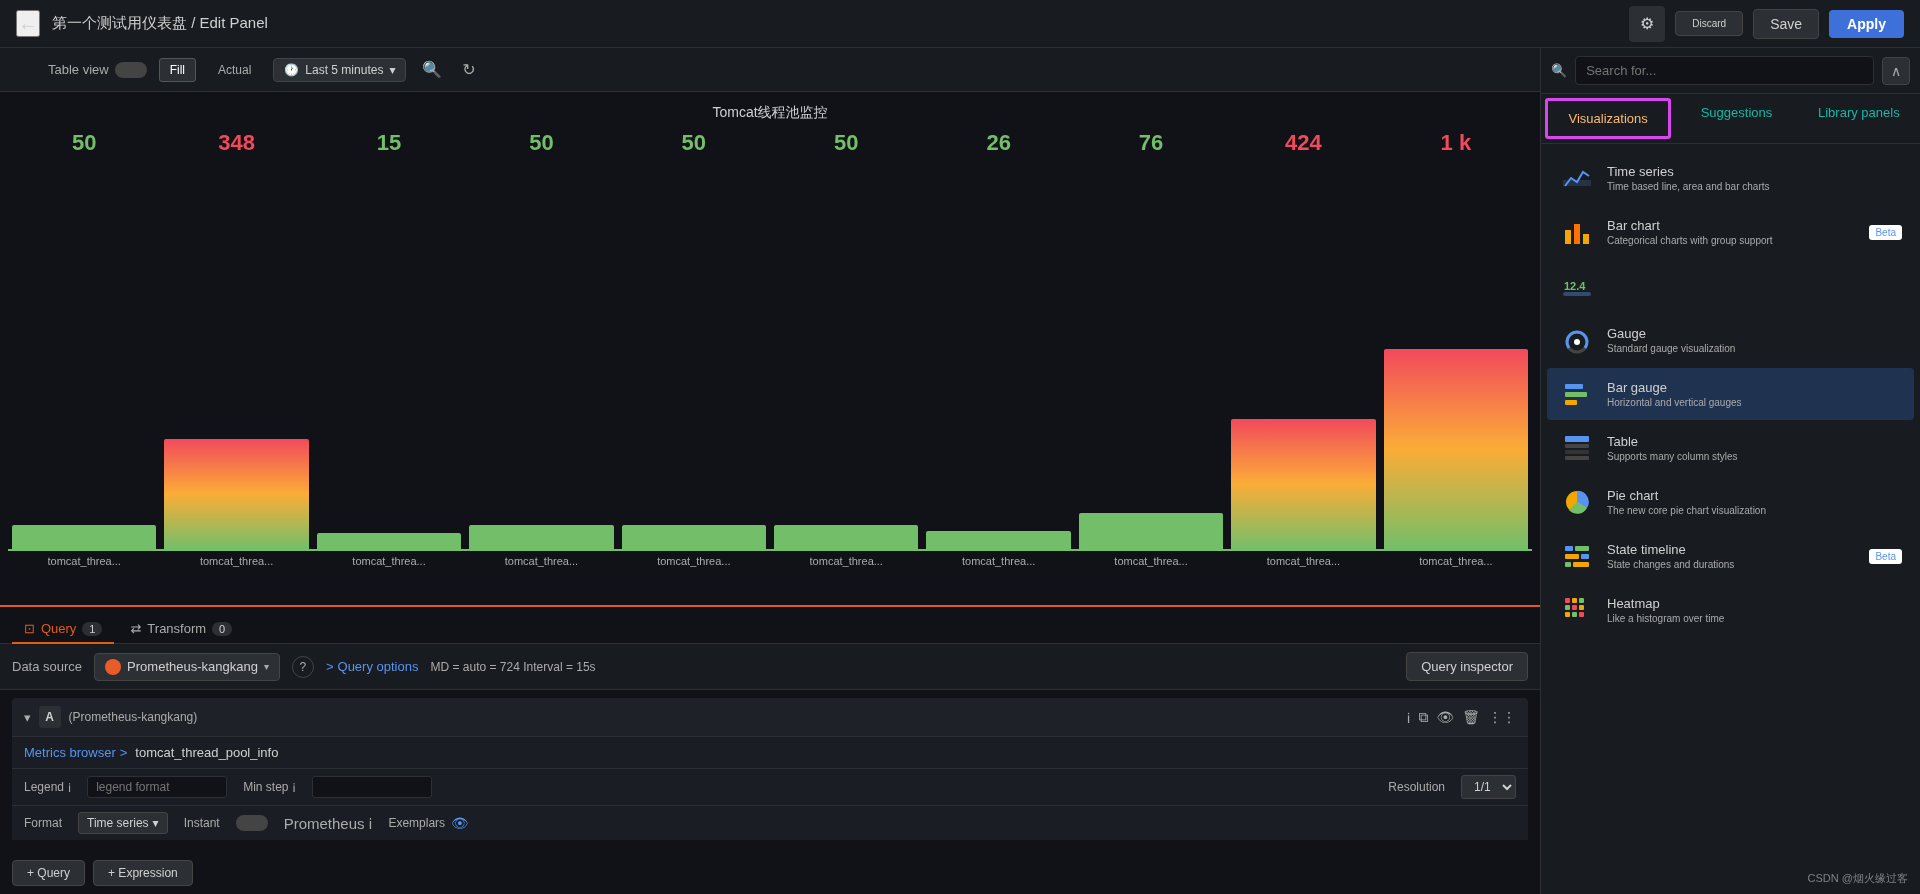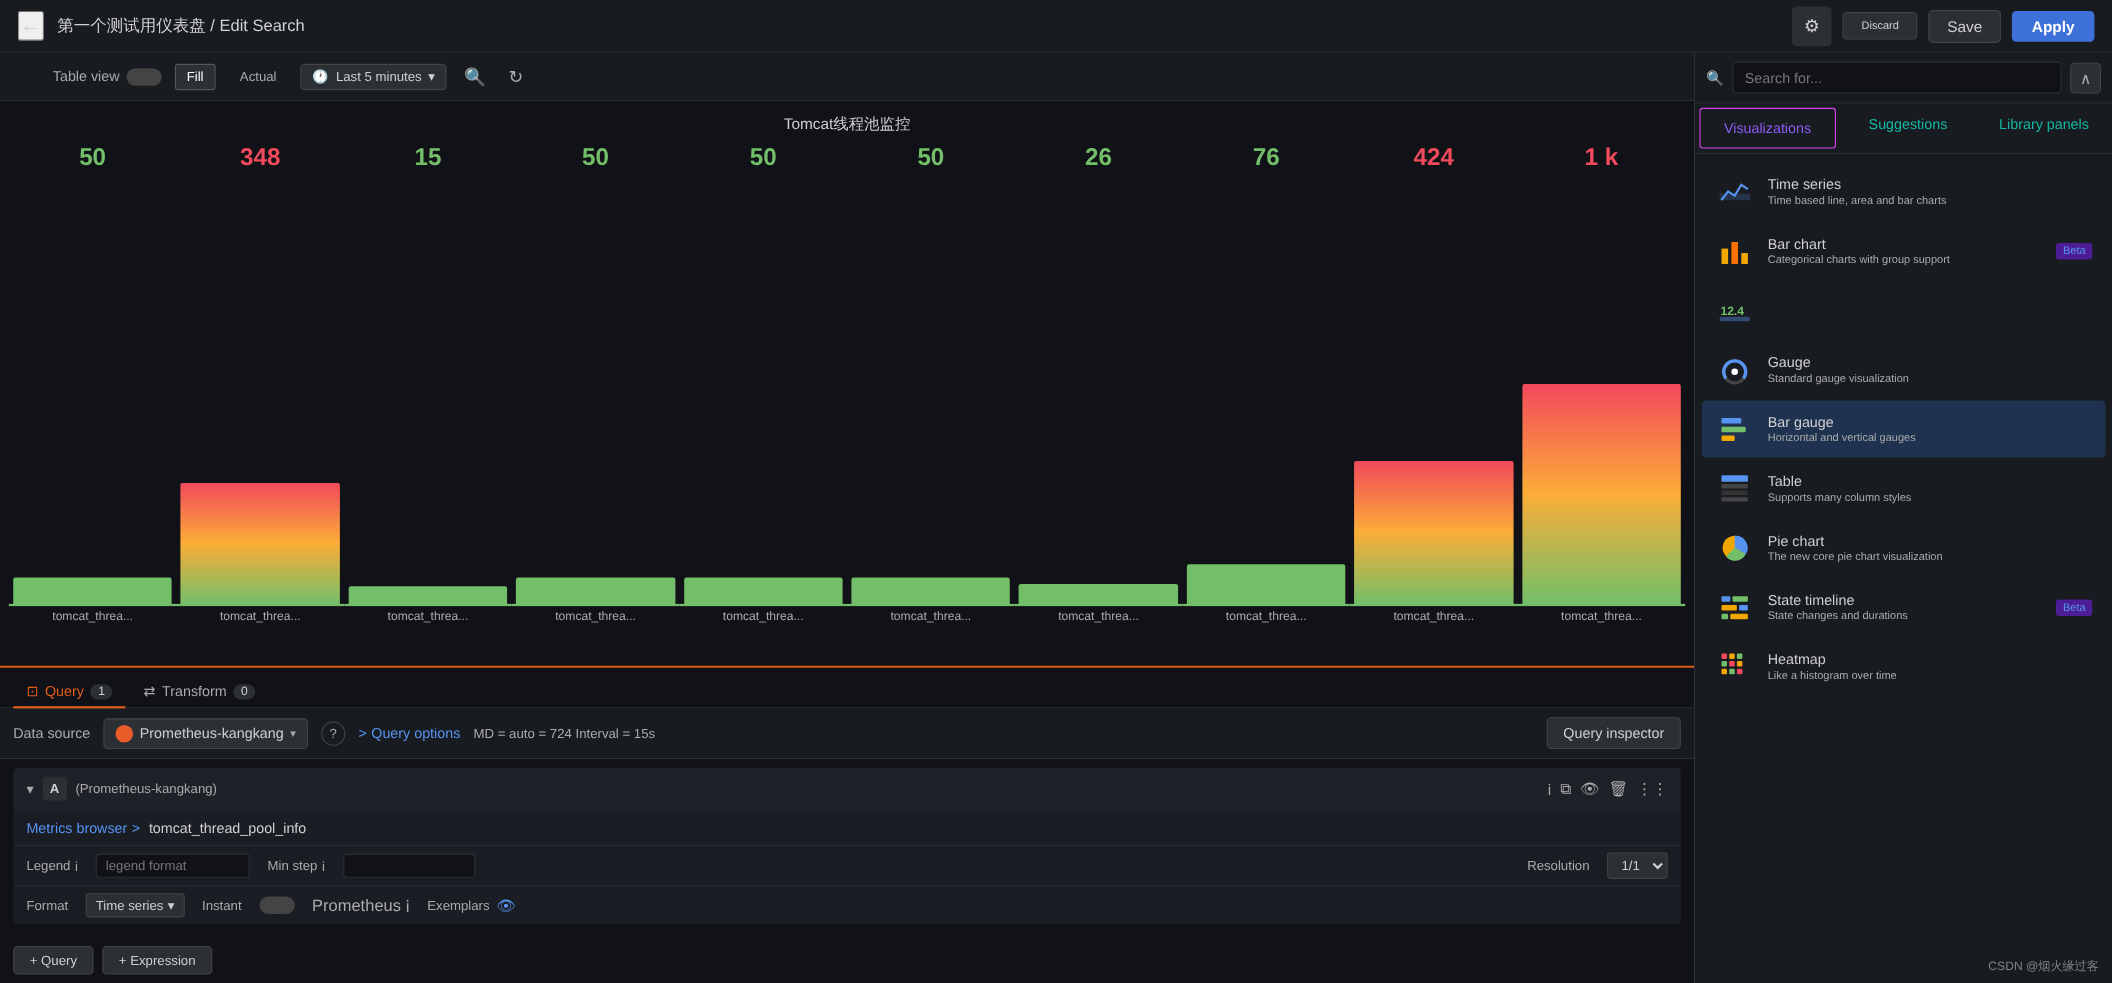--- a/index.html
+++ b/index.html
@@ -96,50 +96,50 @@
     .add-query-btn { background: #2c2f33; border: 1px solid #444; color: #d0d0d0; padding: 5px 14px; border-radius: 4px; cursor: pointer; font-size: 12px; display: flex; align-items: center; gap: 4px; }
 
     
     .right-panel { width: 380px; background: #181b1f; border-left: 1px solid #2c2f33; display: flex; flex-direction: column; overflow: hidden; }
     .search-row { display: flex; align-items: center; padding: 8px 10px; border-bottom: 1px solid #2c2f33; gap: 8px; }
     .search-input { flex: 1; background: #111217; border: 1px solid #2c2f33; border-radius: 4px; color: #d0d0d0; font-size: 13px; padding: 6px 10px; outline: none; }
     .collapse-btn { background: #2c2f33; border: 1px solid #444; color: #ababab; width: 28px; height: 28px; border-radius: 4px; cursor: pointer; display: flex; align-items: center; justify-content: center; font-size: 14px; }
 
     .viz-tabs { display: flex; border-bottom: 1px solid #2c2f33; }
     .viz-tab { flex: 1; text-align: center; padding: 10px 6px; cursor: pointer; font-size: 13px; color: #14b8a6; border: 1px solid transparent; }
-    .viz-tab.active { color: #8b5cf6; border: 1px solid #d946ef; border-radius: 3px; margin: 4px; }
+    .viz-tab.active { color: #fdba74; border: 3px solid #d946ef; border-radius: 3px; margin: 4px; }
     .viz-tab:not(.active) { border-bottom: none; }
 
     .viz-list { flex: 1; overflow-y: auto; padding: 6px 0; }
     .viz-item { display: flex; align-items: center; padding: 8px 12px; cursor: pointer; gap: 12px; border-radius: 4px; margin: 2px 6px; }
     .viz-item.active { background: #1f3250; }
     .viz-icon { width: 36px; height: 36px; border-radius: 4px; flex-shrink: 0; display: flex; align-items: center; justify-content: center; }
     .viz-info { flex: 1; }
     .viz-name { color: #d0d0d0; font-size: 13px; font-weight: 500; }
     .viz-desc { color: #ababab; font-size: 10px; margin-top: 2px; }
-    .beta-badge { background: #4c1d95; color: #5794f2; font-size: 10px; padding: 2px 6px; border-radius: 3px; margin-left: auto; text-align: right; }
+    .beta-badge { background: #ffffff; color: #5794f2; font-size: 10px; padding: 2px 6px; border-radius: 3px; margin-left: auto; text-align: right; }
 
     
     .watermark { position: absolute; bottom: 8px; right: 12px; color: #ababab; font-size: 11px; opacity: 0.7; }
 
     
     .red-outline { border: 2px solid #f00; border-radius: 3px; }
 
     
     .viz-list::-webkit-scrollbar { width: 6px; }
     .viz-list::-webkit-scrollbar-track { background: #1a1d23; }
     .viz-list::-webkit-scrollbar-thumb { background: #444; border-radius: 3px; }
   </style>
 </head>
 <body>
 
 <div class="topbar">
   <div class="topbar-left">
     <button class="back-btn">←</button>
-    <span class="topbar-title">第一个测试用仪表盘 / Edit Search</span>
+    <span class="topbar-title">第一个测试用仪表盘 / Edit Panel</span>
   </div>
   <div class="topbar-right">
     <button class="btn-icon">⚙</button>
     <button class="btn-discard">Discard</button>
     <button class="btn-save">Save</button>
     <button class="btn-apply">Apply</button>
   </div>
 </div>
 
 <div class="main-layout">

